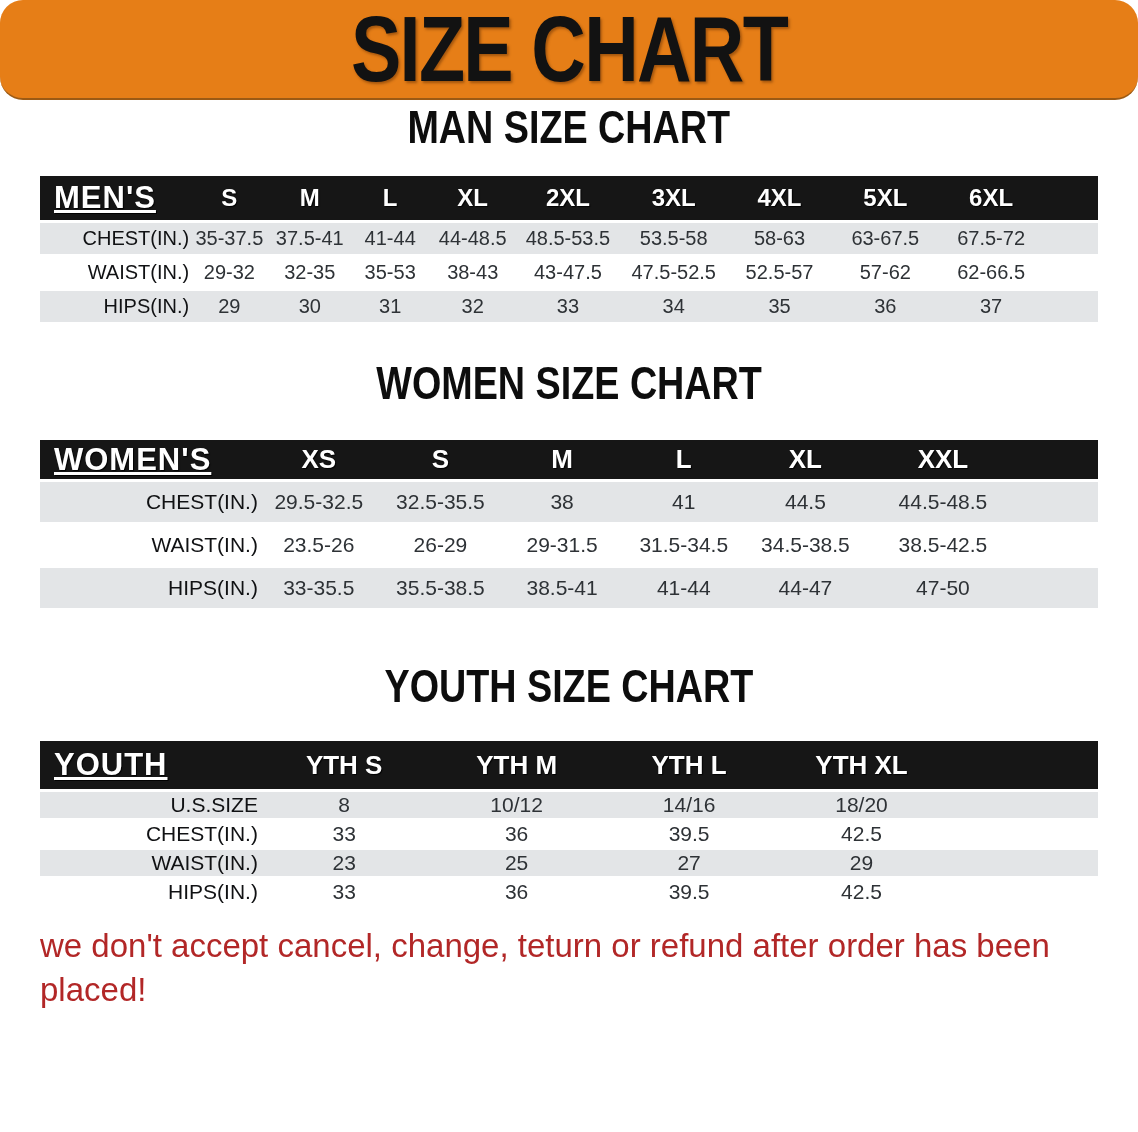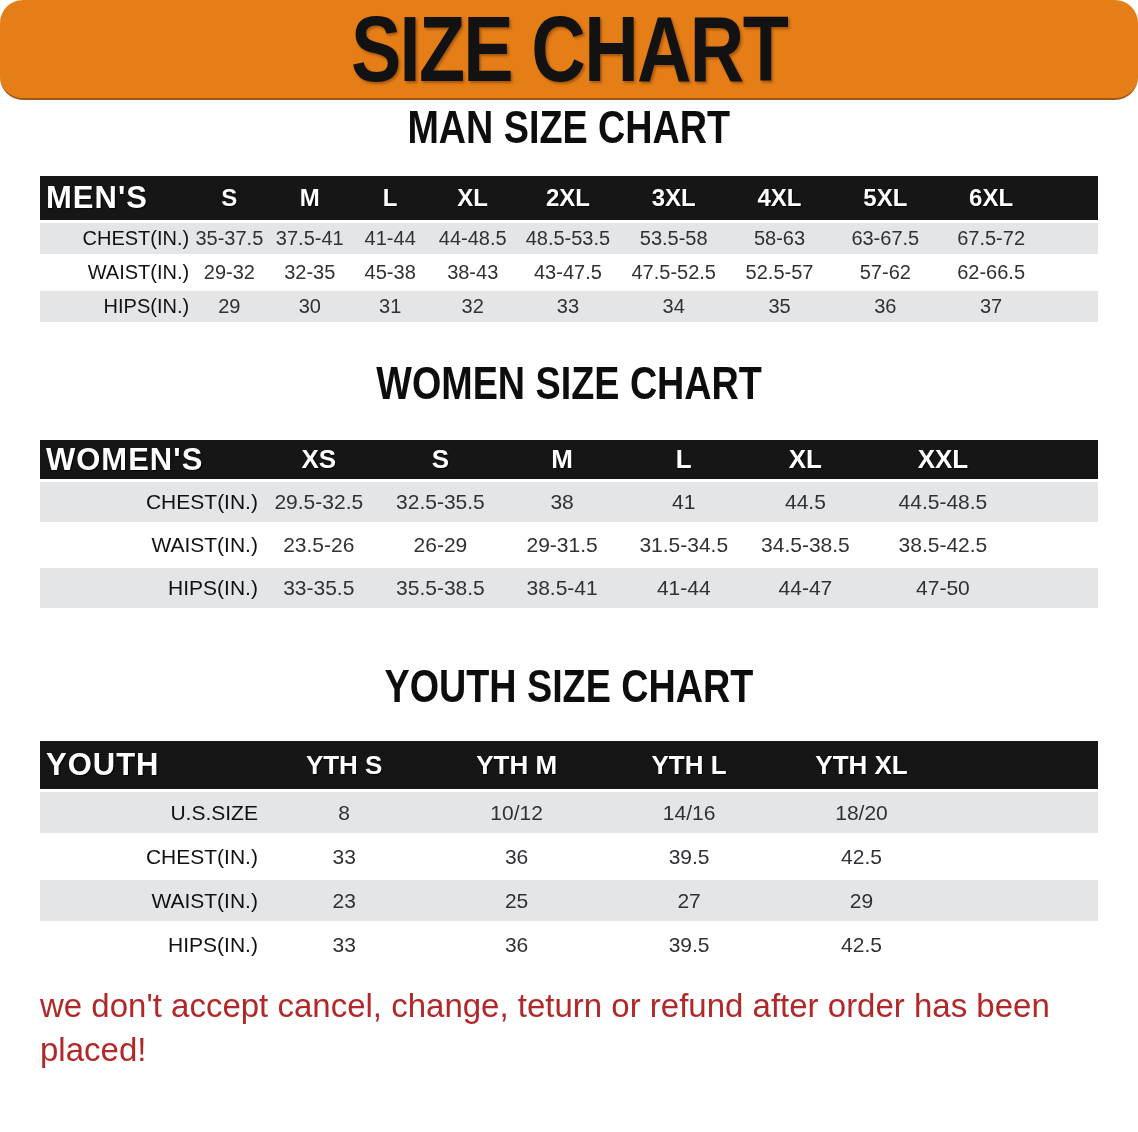--- a/index.html
+++ b/index.html
@@ -49,37 +49,37 @@
   table.t-men{margin-top:19px;}
   table.t-women{margin-top:27px;}
   table.t-youth{margin-top:25px;}
 
   table.size-table thead th{
     background:var(--bar-black);color:#ffffff;font-weight:700;
     text-align:center;vertical-align:middle;
     text-shadow:1px 1px 1px rgba(0,0,0,0.9);
   }
   table.size-table thead th.corner{
-    text-align:left;padding-left:6px;font-size:31px;letter-spacing:1px;
+    text-align:left;padding-left:14px;font-size:31px;letter-spacing:1px;text-decoration:underline;
   }
   table.t-men thead th{height:44px;font-size:24px;}
   table.t-women thead th{height:39px;font-size:26px;}
   table.t-youth thead th{height:48px;font-size:26px;}
 
   table.size-table td{
     text-align:center;vertical-align:middle;color:var(--cell-ink);
     background:transparent;
   }
   table.size-table tr.striped td{background:var(--stripe);}
   table.size-table td.row-label{
     text-align:right;padding-left:16px;color:var(--ink);
   }
   table.t-men td{height:31px;font-size:20px;}
   table.t-women td{height:40px;font-size:21px;}
-  table.t-youth td{height:41px;font-size:21px;}
+  table.t-youth td{height:26px;font-size:21px;}
 
   
   .note{
     margin:16px 28px 0 40px;
     color:var(--red);font-size:33px;line-height:44px;
   }
 </style>
 </head>
 <body>
 
@@ -128,21 +128,21 @@
         <td>53.5-58</td>
         <td>58-63</td>
         <td>63-67.5</td>
         <td>67.5-72</td>
         <td></td>
       </tr>
       <tr>
         <td class="row-label">WAIST(IN.)</td>
         <td>29-32</td>
         <td>32-35</td>
-        <td>45-38</td>
+        <td>35-53</td>
         <td>38-43</td>
         <td>43-47.5</td>
         <td>47.5-52.5</td>
         <td>52.5-57</td>
         <td>57-62</td>
         <td>62-66.5</td>
         <td></td>
       </tr>
       <tr class="striped">
         <td class="row-label">HIPS(IN.)</td>

